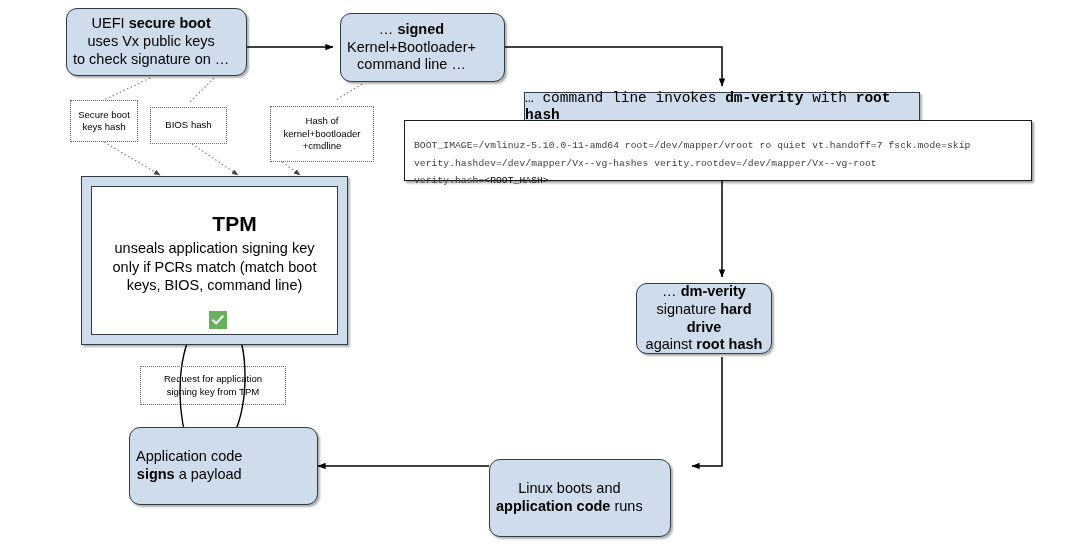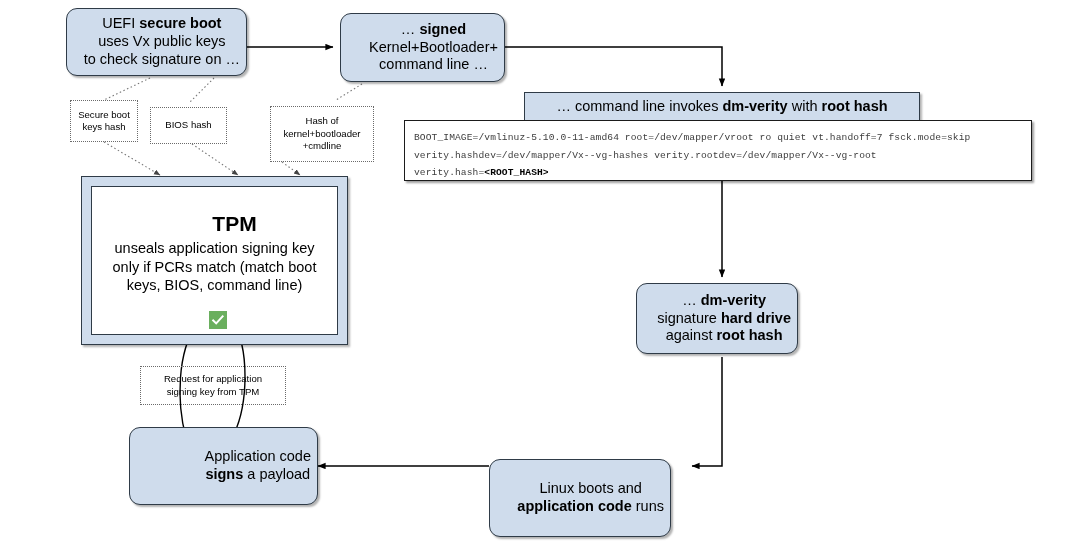--- a/index.html
+++ b/index.html
@@ -7,50 +7,51 @@
     width:1092px;height:552px;position:relative;overflow:hidden;
     font-family:"Liberation Sans","DejaVu Sans",sans-serif;
     color:#000000;
   }
   #stage{position:absolute;left:0;top:0;width:1092px;height:552px;}
   svg.edges{position:absolute;left:0;top:0;width:1092px;height:552px;pointer-events:none;}
 
   .node{
     position:absolute;box-sizing:border-box;
     background:#cfdcec;border:1px solid #2f3b47;
-    display:flex;align-items:center;justify-content:flex-end;
+    display:flex;align-items:center;justify-content:flex-start;
     text-align:center;line-height:1.22;
     font-size:14.5px;color:#000;
     box-shadow:2px 2px 2px rgba(0,0,0,0.30);
   }
   .node.rounded{border-radius:11px;}
   .node .txt{padding:0 6px;}
   .node b{font-weight:bold;}
 
   .banner{
     position:absolute;box-sizing:border-box;
     background:#cfdcec;border:1px solid #2f3b47;
     display:flex;align-items:center;justify-content:center;
     font-size:14.5px;line-height:1.2;
     box-shadow:2px 2px 2px rgba(0,0,0,0.30);
+    font-family:Liberation Mono, monospace;
   }
 
   .codebox{
     position:absolute;box-sizing:border-box;
     background:#ffffff;border:1px solid #1b1b1b;
     box-shadow:2px 2px 2px rgba(0,0,0,0.38);
     font-family:"Liberation Mono","DejaVu Sans Mono",monospace;
     font-size:9.6px;line-height:1.85;
     color:#3d3d3d;
-    padding:8px 9px 6px 9px;
+    padding:16px 9px 6px 9px;
     white-space:normal;word-break:normal;
     letter-spacing:0.1px;
   }
   .codebox .ln{display:block;white-space:pre;}
-  .codebox b{color:#000;font-weight:bold;}
+  .codebox b{color:#000;font-weight:normal;}
 
   
   .tpm-outer{
     position:absolute;box-sizing:border-box;
     background:#cfdcec;border:1px solid #2f3b47;
     box-shadow:2px 2px 2px rgba(0,0,0,0.30);
   }
   .tpm-inner{
     position:absolute;box-sizing:border-box;
     background:#ffffff;border:1px solid #2f3b47;
@@ -137,21 +138,21 @@
       <span>… command line invokes </span><b>dm-verity</b><span> with </span><b>root hash</b>
     </div>
   </div>
 
   <div class="codebox" style="left:404px;top:120px;width:628px;height:61px;">
     <span class="ln">BOOT_IMAGE=/vmlinuz-5.10.0-11-amd64 root=/dev/mapper/vroot ro quiet vt.handoff=7 fsck.mode=skip</span>
     <span class="ln">verity.hashdev=/dev/mapper/Vx--vg-hashes verity.rootdev=/dev/mapper/Vx--vg-root</span>
     <span class="ln"><span>verity.hash=</span><b>&lt;ROOT_HASH&gt;</b></span>
   </div>
 
-  <div class="node rounded" style="left:636px;top:283px;width:162px;height:71px;">
+  <div class="node rounded" style="left:636px;top:283px;width:136px;height:71px;">
     <div class="txt">
       <span>… </span><b>dm-verity</b><br>
       <span>signature </span><b>hard drive</b><br>
       <span>against </span><b>root hash</b>
     </div>
   </div>
 
   <div class="node rounded" style="left:489px;top:427px;width:182px;height:78px;margin-top:32px;">
     <div class="txt">
       <span>Linux boots and</span><br>

